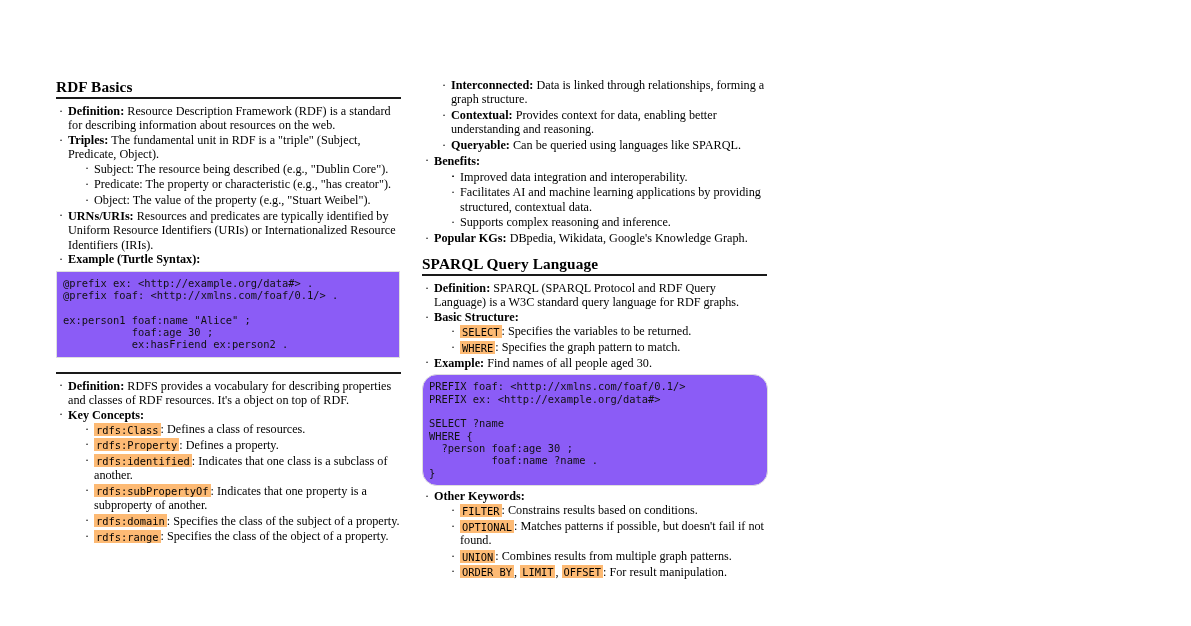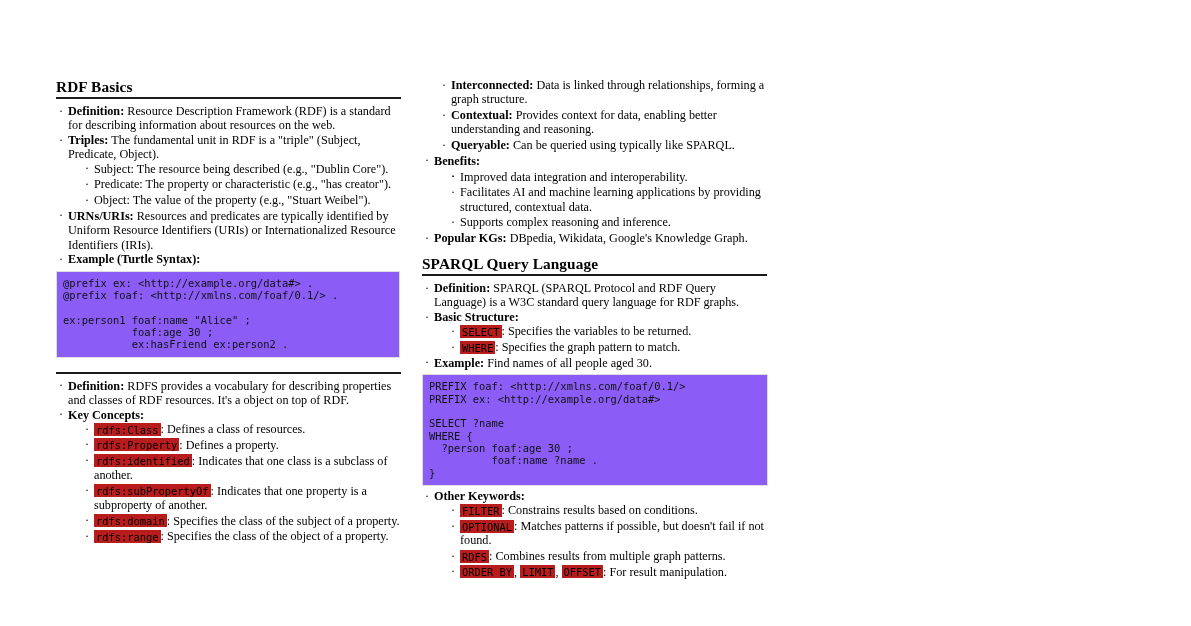--- a/index.html
+++ b/index.html
@@ -64,40 +64,40 @@
     font-size: 12.2px;
     line-height: 1.17;
   }
   ul.lvl2 > li, ul.lvl3 > li { margin-bottom: 1.5px; }
 
   b, strong { font-weight: bold; }
 
   code, .ic {
     font-family: "DejaVu Sans Mono", "Liberation Mono", monospace;
     font-size: 10.4px;
-    background: #b91c1c;
+    background: #fdba74;
     padding: 0.5px 2px;
     white-space: pre;
   }
 
   pre.codeblock {
     font-family: "DejaVu Sans Mono", "Liberation Mono", monospace;
     font-size: 10.4px;
     line-height: 1.19;
     background: #8b5cf6;
     border: 1px solid #dedede;
     margin: 4px 0 3px 0;
     padding: 5px 6px 6px 6px;
     white-space: pre;
     color: #111111;
     overflow: hidden;
     box-sizing: border-box;
   }
   pre.cb-left  { width: 344px; }
-  pre.cb-right { width: 346px; }
+  pre.cb-right { width: 346px; border-radius: 15px; }
 </style>
 </head>
 <body>
 
 <div class="page">
 
   <div class="col col-left">
 
     <div class="section-block">
       <h2 class="section">RDF Basics</h2>
@@ -195,21 +195,21 @@
             <span>Data is linked through relationships, forming a graph structure.</span>
           </li>
           <li>
             <span class="bul">·</span>
             <b>Contextual:</b>
             <span>Provides context for data, enabling better understanding and reasoning.</span>
           </li>
           <li>
             <span class="bul">·</span>
             <b>Queryable:</b>
-            <span>Can be queried using typically like SPARQL.</span>
+            <span>Can be queried using languages like SPARQL.</span>
           </li>
         </ul>
       </li>
       <li>
         <span class="bul">·</span>
         <b>Benefits:</b>
         <ul class="lvl2">
           <li>
             <span class="bul">·</span>
           </li>
@@ -276,21 +276,21 @@
           <span class="bul">·</span>
           <b>Other Keywords:</b>
           <ul class="lvl2">
             <li>
               <span class="bul">·</span><span class="ic">FILTER</span><span>: Constrains results based on conditions.</span>
             </li>
             <li>
               <span class="bul">·</span><span class="ic">OPTIONAL</span><span>: Matches patterns if possible, but doesn't fail if not found.</span>
             </li>
             <li>
-              <span class="bul">·</span><span class="ic">RDFS</span><span>: Combines results from multiple graph patterns.</span>
+              <span class="bul">·</span><span class="ic">UNION</span><span>: Combines results from multiple graph patterns.</span>
             </li>
             <li>
               <span class="bul">·</span><span class="ic">ORDER BY</span><span>, </span><span class="ic">LIMIT</span><span>, </span><span class="ic">OFFSET</span><span>: For result manipulation.</span>
             </li>
           </ul>
         </li>
       </ul>
     </div>
 
   </div>

